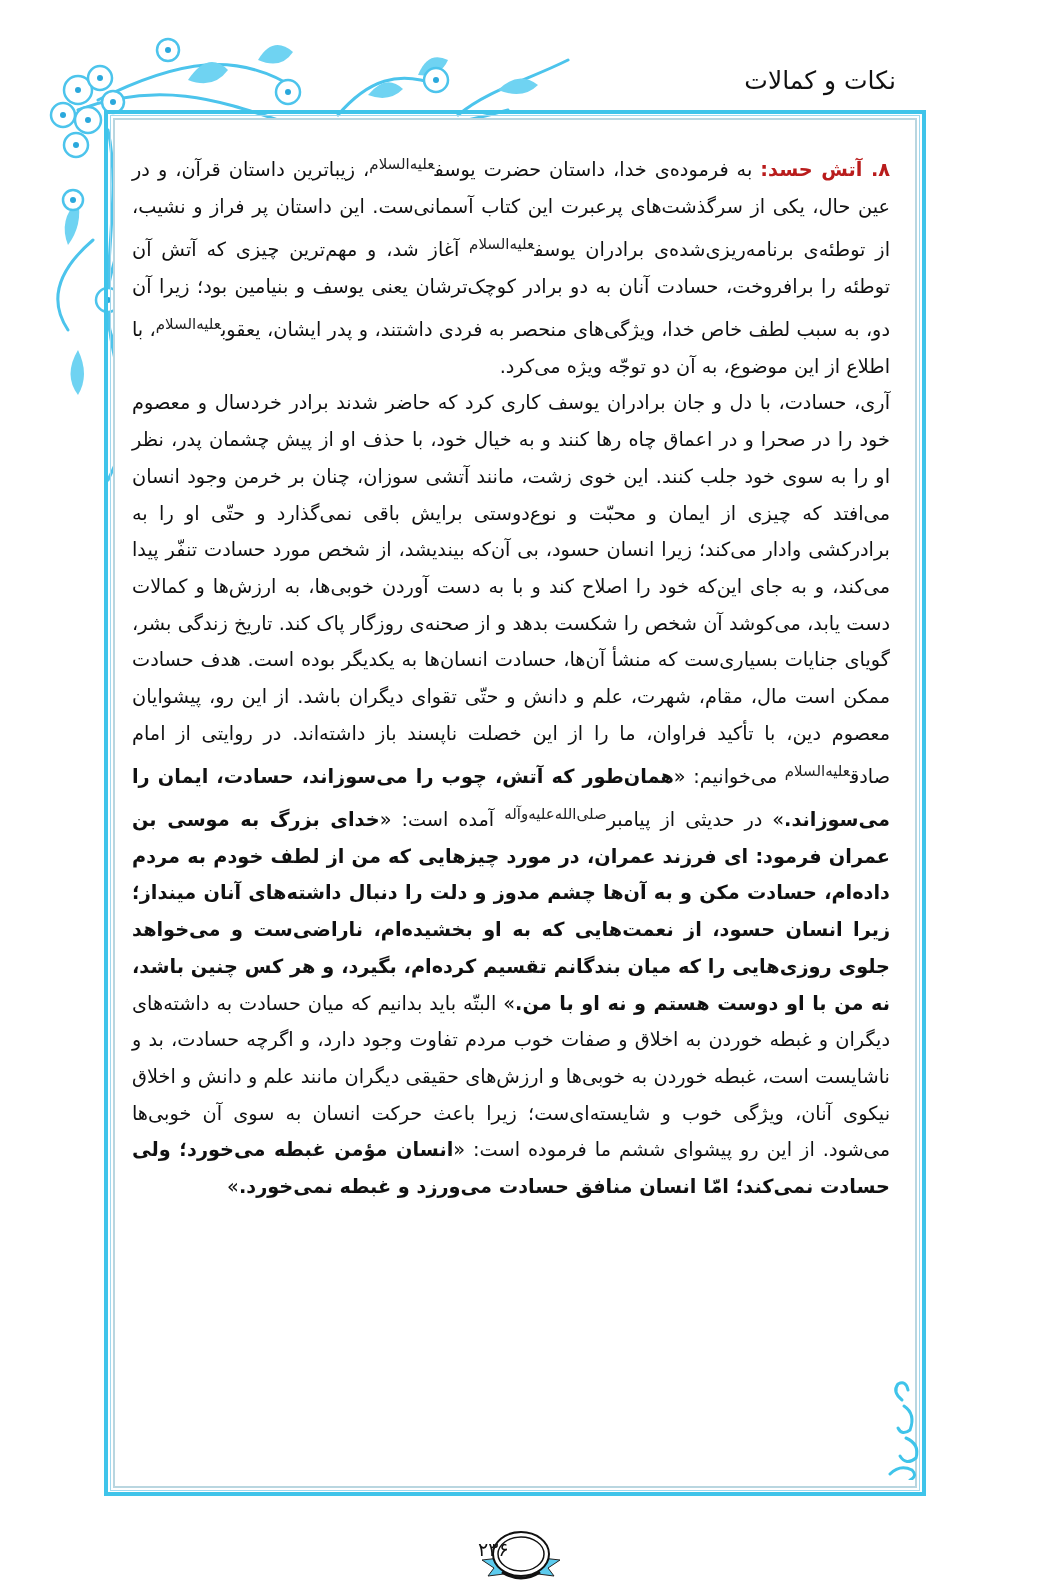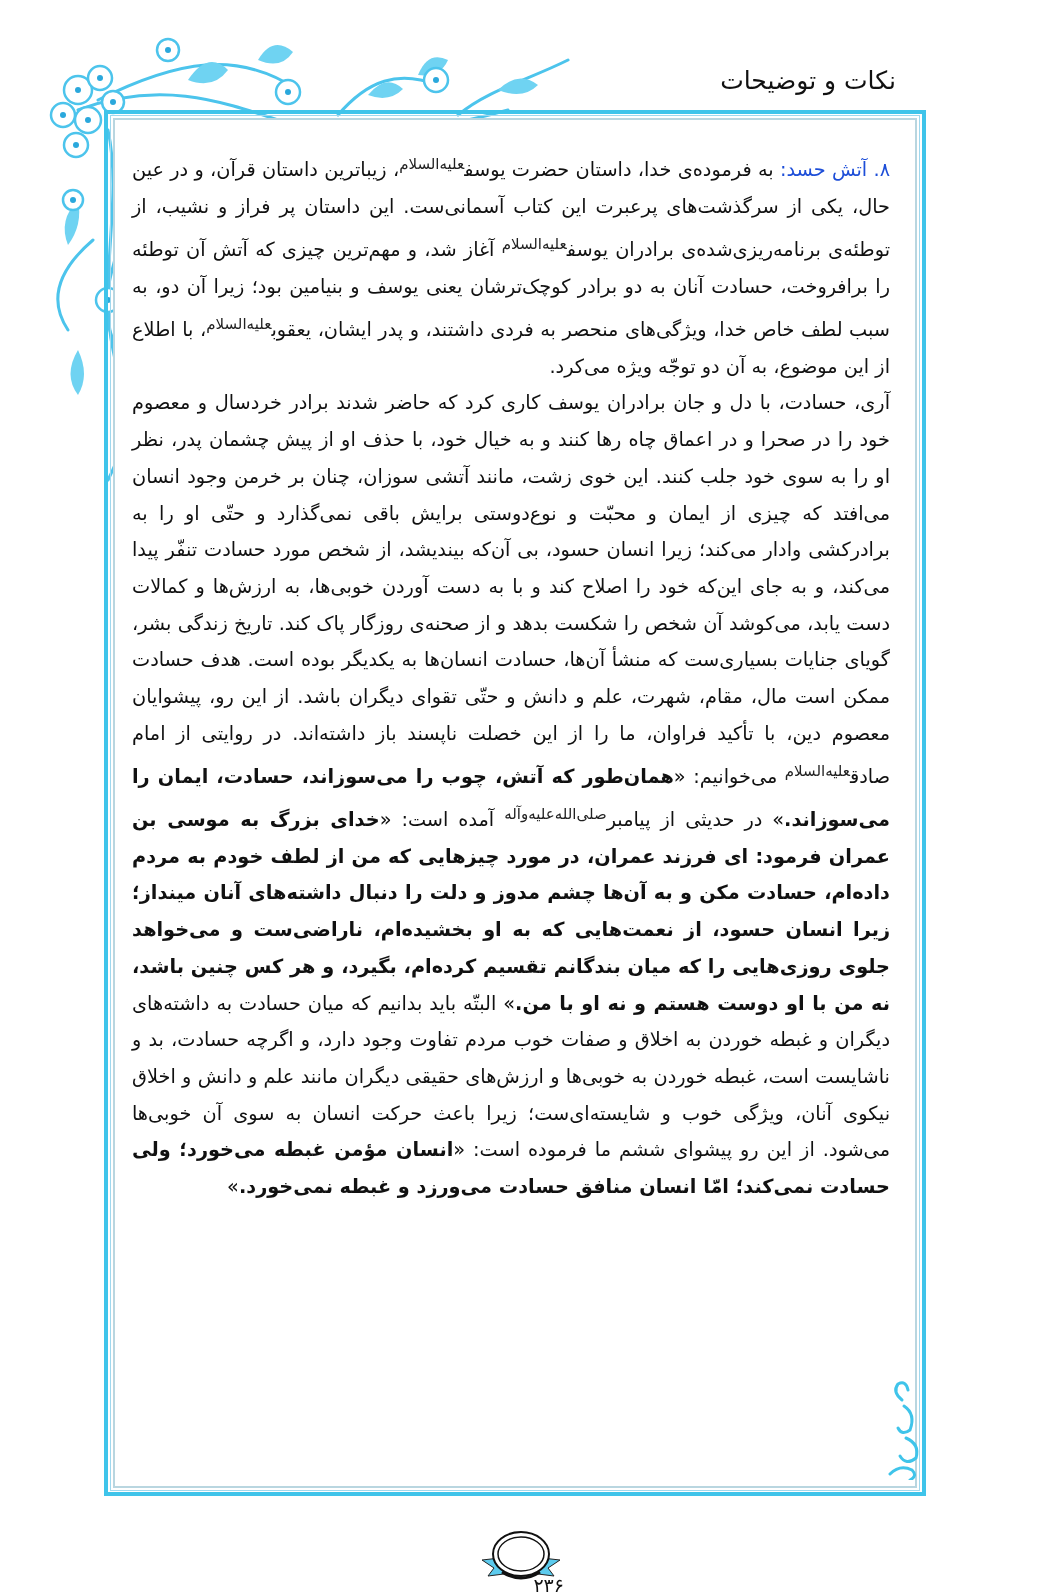--- a/index.html
+++ b/index.html
@@ -24,31 +24,31 @@
       position: absolute; left: 110px; top: 115px; width: 810px; height: 1376px;
       border: 1px solid #9fd8ee; box-sizing: border-box;
     }
     .content {
       position: absolute; left: 132px; top: 146px; width: 758px;
       direction: rtl; text-align: justify; text-align-last: right;
       font-size: 19.3px; line-height: 36.7px; color: #111;
       font-family: "DejaVu Sans", sans-serif;
     }
     .content p { margin: 0; }
-    .content .heading { color: #1d4ed8; font-weight: normal; }
+    .content .heading { color: #b91c1c; font-weight: bold; }
     .content b { font-weight: bold; }
     .honorific { font-size: 15px; vertical-align: super; color: #222; }
     .ornament-top { position: absolute; left: 38px; top: 20px; width: 560px; height: 470px; }
     .ornament-br { position: absolute; left: 880px; top: 1370px; width: 70px; height: 110px; }
     .page-number-badge {
       position: absolute; left: 478px; top: 1528px; width: 86px; height: 56px;
     }
     .page-number-text {
-      position: absolute; left: 0; top: 10px; width: 86px; text-align: right;
-      font-size: 19px; color: #111; font-family: "DejaVu Sans", sans-serif; margin-top: 36px;
+      position: absolute; left: 0; top: 10px; width: 86px; text-align: left;
+      font-size: 19px; color: #111; font-family: "DejaVu Sans", sans-serif;
     }
   </style>
 </head>
 <body>
 
 <svg class="ornament-top" viewBox="0 0 560 470">
   <g fill="none" stroke="#4cc4ec" stroke-width="3" stroke-linecap="round">
     <path d="M40 90 C120 60, 180 80, 240 100 S 380 115, 470 90"></path>
     <path d="M60 80 C140 40, 200 30, 260 70"></path>
     <path d="M300 95 C330 60, 360 50, 400 65"></path>
@@ -91,21 +91,21 @@
       <circle cx="75" cy="82" r="3"></circle>
       <circle cx="38" cy="125" r="3"></circle>
     <circle cx="130" cy="30" r="3"></circle>
       <circle cx="250" cy="72" r="3"></circle>
       <circle cx="398" cy="60" r="3"></circle>
     <circle cx="70" cy="280" r="3"></circle>
       <circle cx="35" cy="180" r="3"></circle>
   </g>
 </svg>
 
-<div class="header-title">نکات و توضیحات</div>
+<div class="header-title">نکات و کمالات</div>
 
 <div class="frame-outer"></div>
 <div class="frame-inner-line"></div>
 <div class="frame-inner"></div>
 
 <svg class="ornament-br" viewBox="0 0 70 110">
   <g fill="none" stroke="#3fc4ea" stroke-width="3" stroke-linecap="round">
     <path d="M22 30 q-10 -8 -4 -16 q8 -4 10 6"></path>
     <path d="M24 36 q12 8 6 24 q-8 6 -12 -2"></path>
     <path d="M26 68 q14 6 10 20 q-10 8 -16 -2"></path>

